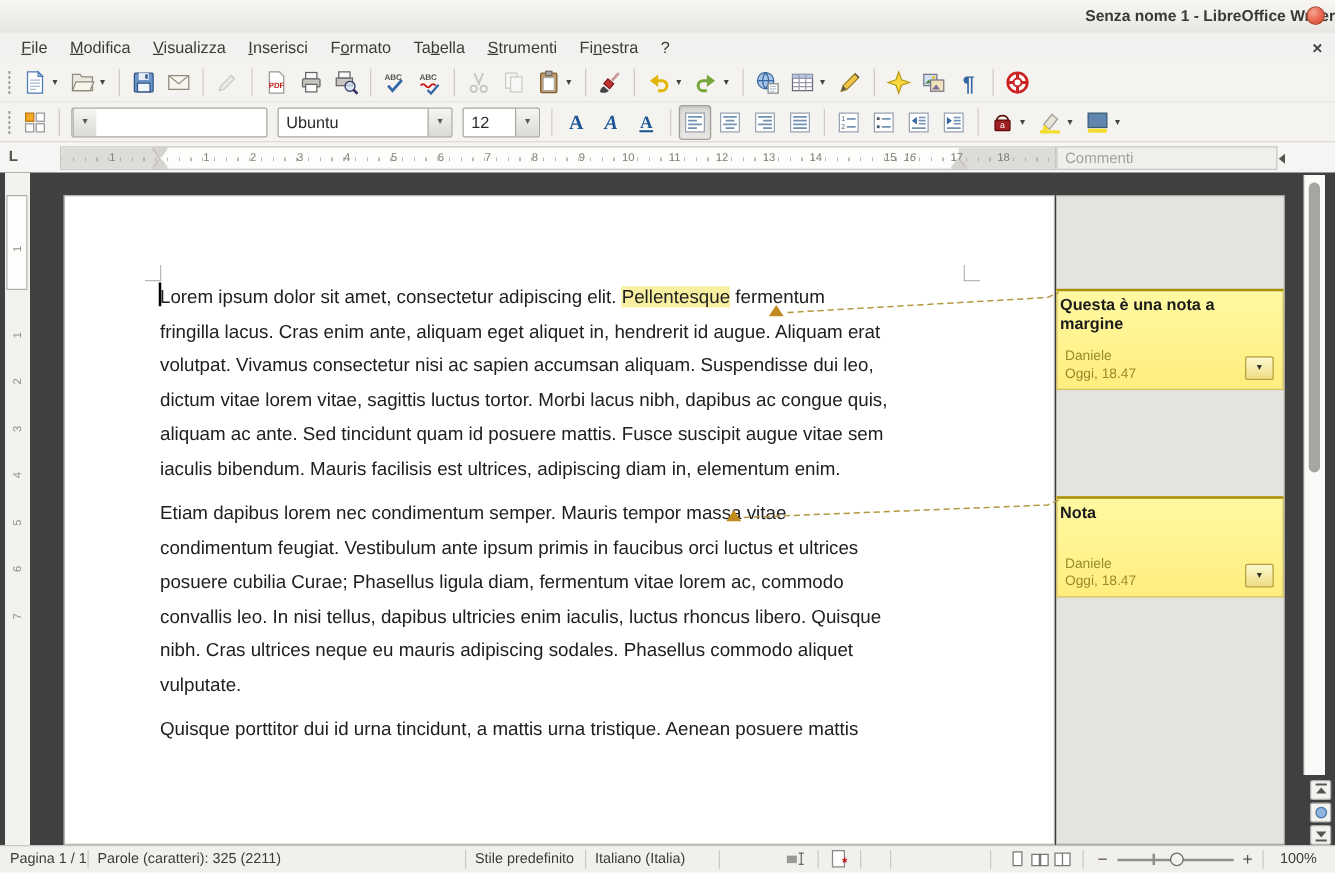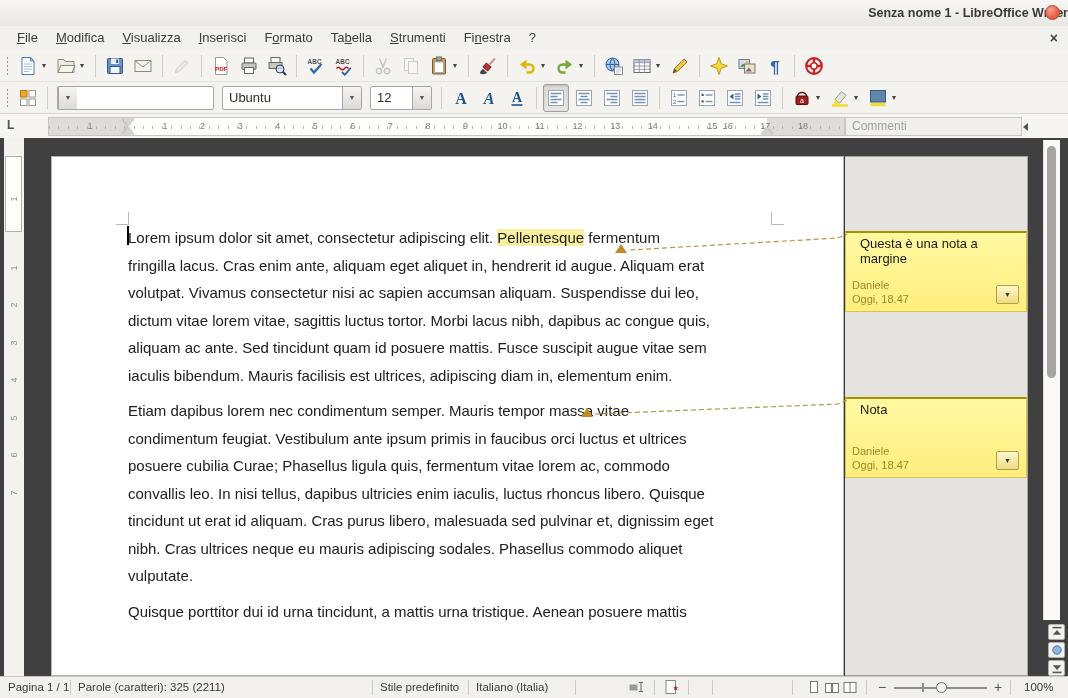--- a/index.html
+++ b/index.html
@@ -90,21 +90,21 @@
   .para{margin:0 0 8px 0;}
   .doc-line{height:27.5px;line-height:27.5px;white-space:nowrap;}
   .hl{background:#f8f0a0;}
   #text-cursor{left:75px;top:69px;width:1.5px;height:19px;background:#000;}
 
   #comments-panel{left:845px;top:18px;width:183px;height:520px;background:#e5e3e0;
     border:1px solid #a5a39f;border-left:none;box-sizing:border-box;}
   .comment-box{position:absolute;left:0;width:182px;height:81px;box-sizing:border-box;
     background:linear-gradient(#fff9a2,#ffee7e);border:1px solid #d8c455;
     border-top:2px solid #aa9000;cursor:text;}
-  .comment-text{padding:3px 14px;font-size:13px;color:#1b1b1b;}
+  .comment-text{padding:3px 2px;font-size:13px;color:#1b1b1b;font-weight:bold;}
   .comment-meta{position:absolute;left:6px;bottom:5px;font-size:11px;line-height:14px;color:#9a8a2a;}
   .comment-menu-btn{position:absolute;right:7px;bottom:7px;width:21px;height:17px;
     background:linear-gradient(#fdf8cf,#eedd84);border:1px solid #b3a040;border-radius:2px;
     display:flex;align-items:center;justify-content:center;font-size:7px;color:#333;cursor:pointer;}
 
   .anchor-triangle{position:absolute;width:0;height:0;
     border-left:6px solid transparent;border-right:6px solid transparent;
     border-bottom:9px solid #c18a1e;}
   #connector-svg{position:absolute;left:0;top:0;pointer-events:none;}
 
@@ -587,23 +587,22 @@
           <div class="doc-line">Lorem ipsum dolor sit amet, consectetur adipiscing elit. <span class="hl">Pellentesque</span> fermentum</div>
           <div class="doc-line">fringilla lacus. Cras enim ante, aliquam eget aliquet in, hendrerit id augue. Aliquam erat</div>
           <div class="doc-line">volutpat. Vivamus consectetur nisi ac sapien accumsan aliquam. Suspendisse dui leo,</div>
           <div class="doc-line">dictum vitae lorem vitae, sagittis luctus tortor. Morbi lacus nibh, dapibus ac congue quis,</div>
           <div class="doc-line">aliquam ac ante. Sed tincidunt quam id posuere mattis. Fusce suscipit augue vitae sem</div>
           <div class="doc-line">iaculis bibendum. Mauris facilisis est ultrices, adipiscing diam in, elementum enim.</div>
         </div>
         <div class="para">
           <div class="doc-line">Etiam dapibus lorem nec condimentum semper. Mauris tempor massa vitae</div>
           <div class="doc-line">condimentum feugiat. Vestibulum ante ipsum primis in faucibus orci luctus et ultrices</div>
-          <div class="doc-line">posuere cubilia Curae; Phasellus ligula quis, fermentum vitae lorem ac, commodo</div>
+          <div class="doc-line">posuere cubilia Curae; Phasellus ligula diam, fermentum vitae lorem ac, commodo</div>
           <div class="doc-line">convallis leo. In nisi tellus, dapibus ultricies enim iaculis, luctus rhoncus libero. Quisque</div>
-          <div class="doc-line">tincidunt ut erat id aliquam. Cras purus libero, malesuada sed pulvinar et, dignissim eget</div>
           <div class="doc-line">nibh. Cras ultrices neque eu mauris adipiscing sodales. Phasellus commodo aliquet</div>
           <div class="doc-line">vulputate.</div>
         </div>
         <div class="para">
           <div class="doc-line">Quisque porttitor dui id urna tincidunt, a mattis urna tristique. Aenean posuere mattis</div>
         </div>
       </div>
   </div>
 
   <div id="comments-panel" class="abs">

